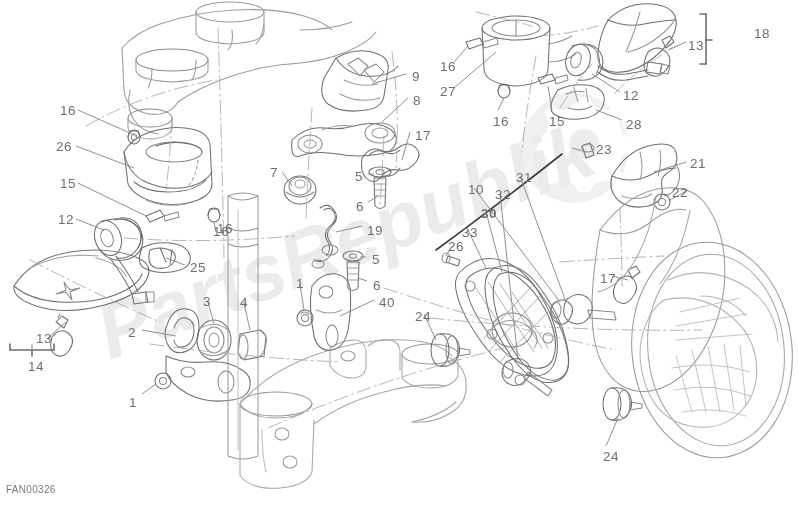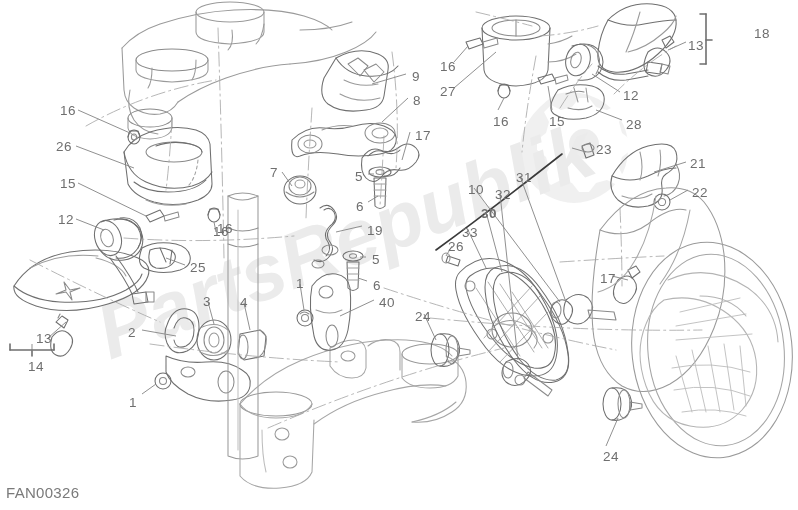--- a/index.html
+++ b/index.html
@@ -2,21 +2,21 @@
 <html><head>
 <meta charset="utf-8">
 <style>
   html,body{margin:0;padding:0;background:#fff;}
   body{width:798px;height:510px;overflow:hidden;
        font-family:"Liberation Sans",sans-serif;}
   #stage{position:relative;width:798px;height:510px;background:#ffffff;}
   #stage svg.layer{position:absolute;left:0;top:0;width:798px;height:510px;}
   .callout{position:absolute;font-size:13.5px;color:#6f6f6f;
            letter-spacing:.4px;line-height:1;user-select:none;}
-  #figcode{position:absolute;left:6px;top:484px;font-size:15px;
+  #figcode{position:absolute;left:6px;top:484px;font-size:10px;
            color:#7a7a7a;letter-spacing:.3px;}
   .wm{fill:#ebebeb;}
 </style>
 </head>
 <body>
 
 <div id="stage">
 
   <svg class="layer" viewBox="0 0 798 510">
     <g class="wm">
@@ -468,21 +468,21 @@
       <div class="callout" style="left: 440px; top: 60px;">16</div>
       <div class="callout" style="left: 440px; top: 85px;">27</div>
       <div class="callout" style="left: 493px; top: 115px;">16</div>
       <div class="callout" style="left: 549px; top: 115px;">15</div>
       <div class="callout" style="left: 623px; top: 89px;">12</div>
       <div class="callout" style="left: 626px; top: 118px;">28</div>
       <div class="callout" style="left: 596px; top: 143px; text-align: right;">23</div>
       <div class="callout" style="left: 688px; top: 39px;">13</div>
       <div class="callout" style="left: 718px; top: 27px; margin-left: 36px;">18</div>
       <div class="callout" style="left: 690px; top: 157px;">21</div>
-      <div class="callout" style="left: 692px; top: 186px;">22</div>
+      <div class="callout" style="left: 672px; top: 186px;">22</div>
       <div class="callout" style="left: 600px; top: 272px;">17</div>
       <div class="callout" style="left: 468px; top: 183px;">10</div>
       <div class="callout" style="left: 516px; top: 171px;">31</div>
       <div class="callout" style="left: 495px; top: 188px;">32</div>
       <div class="callout" style="left: 481px; top: 207px; font-weight: bold;">30</div>
       <div class="callout" style="left: 462px; top: 226px;">33</div>
       <div class="callout" style="left: 448px; top: 240px;">26</div>
       <div class="callout" style="left: 415px; top: 310px;">24</div>
       <div class="callout" style="left: 603px; top: 450px;">24</div>
     </div>

